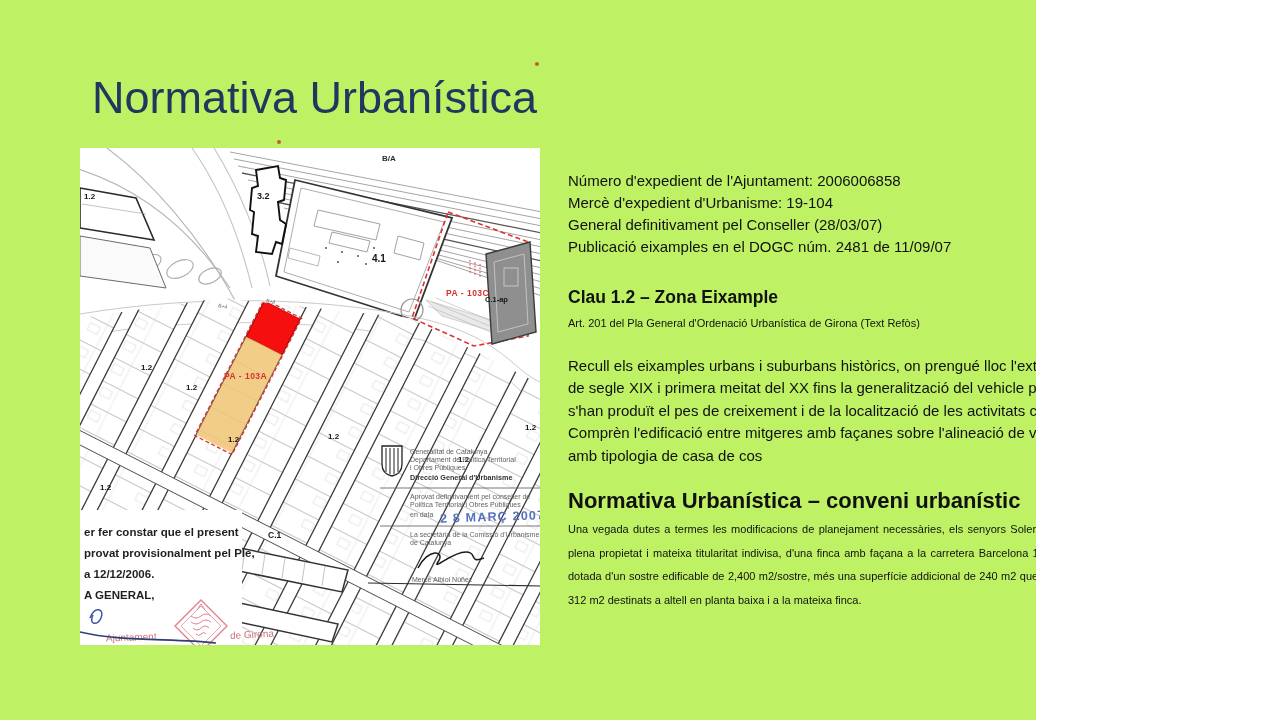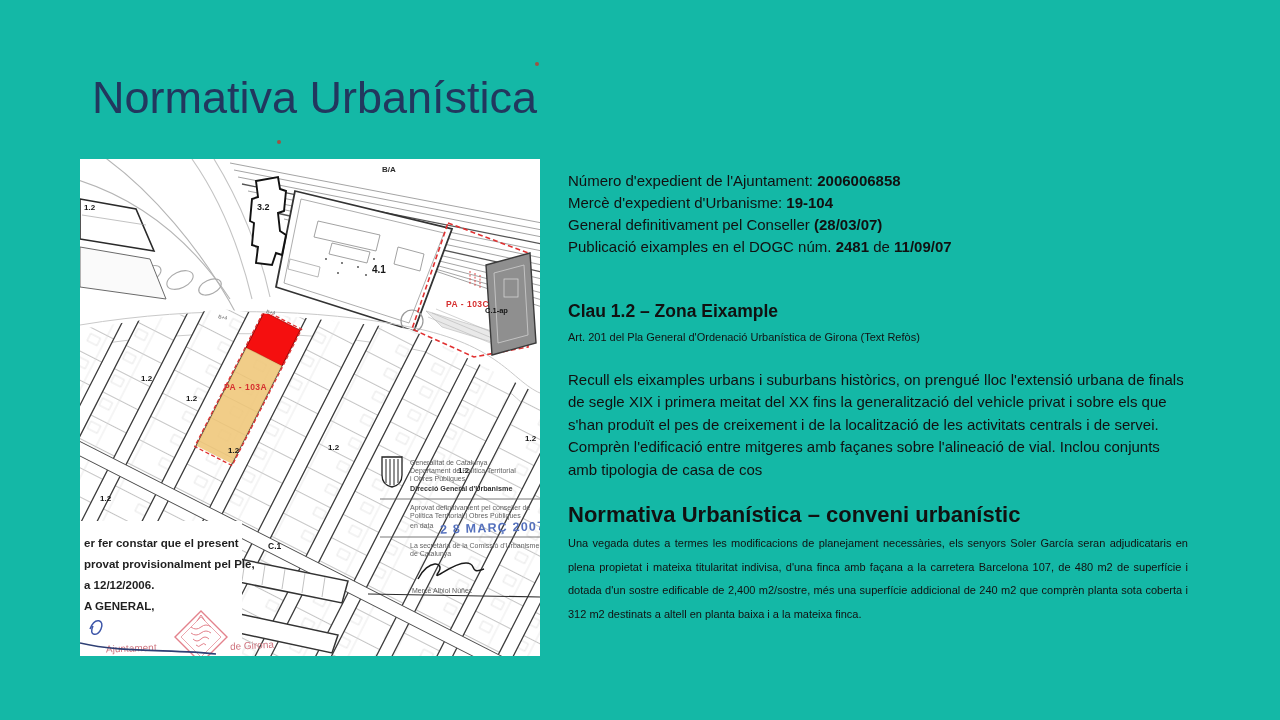--- a/index.html
+++ b/index.html
@@ -1,28 +1,28 @@
 <!DOCTYPE html>
 <html><head>
 <meta charset="utf-8">
 <style>
   html,body{margin:0;padding:0;background:#fff;}
-  .slide{position:relative;width:1280px;height:720px;background:#14b8a6;overflow:hidden;
+  .slide{position:relative;width:1036px;height:720px;background:#bef264;overflow:hidden;
          font-family:"Liberation Sans",sans-serif;color:#111;}
   .title{position:absolute;left:92px;top:72px;font-size:45px;font-weight:400;
          color:#22375E;letter-spacing:0px;}
   .artifact{position:absolute;width:4px;height:4px;border-radius:50%;background:#c0392b;opacity:.8;}
   .dot1{left:535px;top:62px;}
   .dot2{left:277px;top:140px;}
-  .map-wrap{position:absolute;left:80px;top:159px;width:460px;height:497px;}
+  .map-wrap{position:absolute;left:80px;top:148px;width:460px;height:497px;}
   .content{position:absolute;left:568px;top:170px;width:620px;}
   .h-arial{font-size:17.5px;font-weight:bold;margin:0 0 7px 0;}
   .meta-line{font-size:15px;line-height:22px;}
-  .meta-line b{font-weight:bold;}
-  .clau{margin-top:43px;}
+  .meta-line b{font-weight:normal;}
+  .clau{margin-top:29px;}
   .clau-sub{font-size:11px;margin-top:9px;}
   .para{font-size:15px;line-height:22.4px;margin-top:26px;}
   .conveni{margin-top:21px;}
   .conveni-head{font-size:22px;font-weight:bold;margin:0;}
   .conveni-para{font-size:11px;line-height:23.6px;text-align:justify;margin:4px 0 0 0;}
   svg text{font-family:"Liberation Sans",sans-serif;}
 </style>
 </head>
 <body>
 

